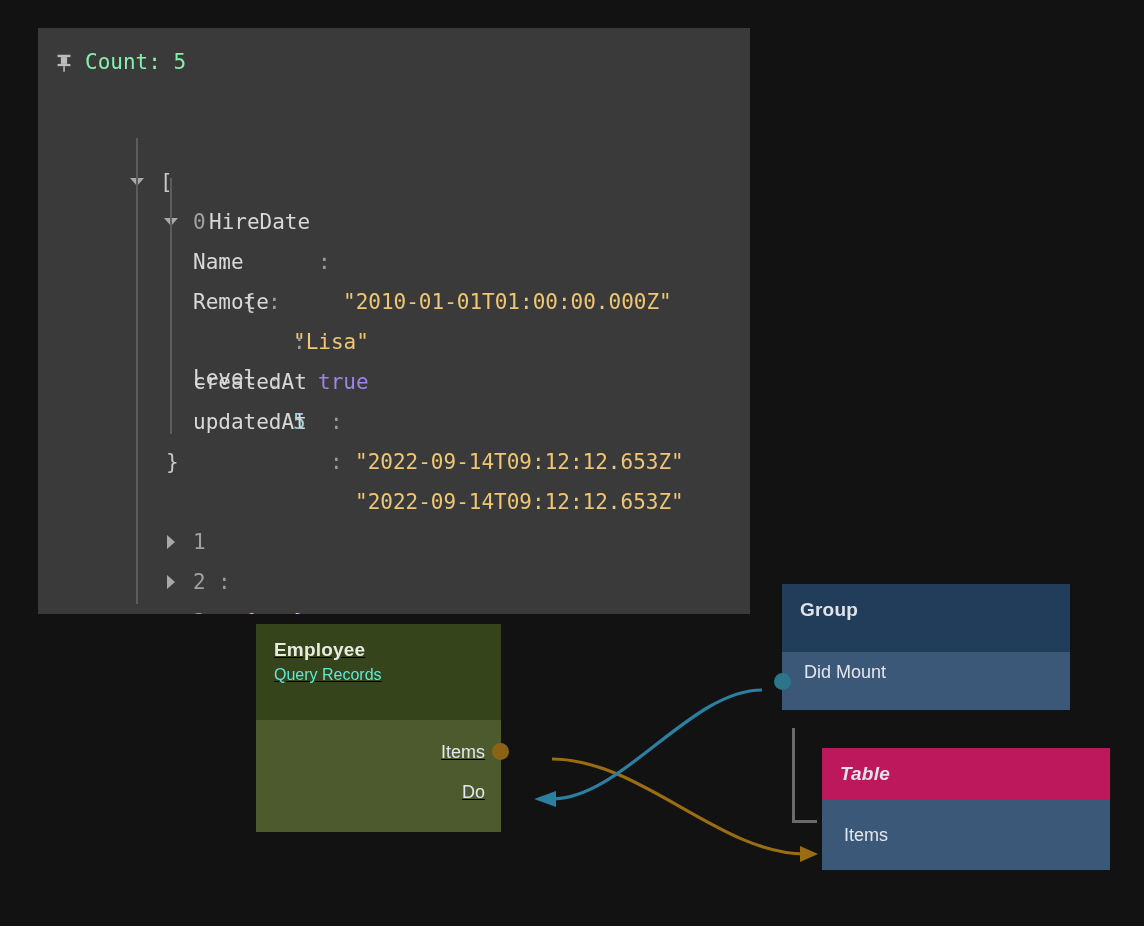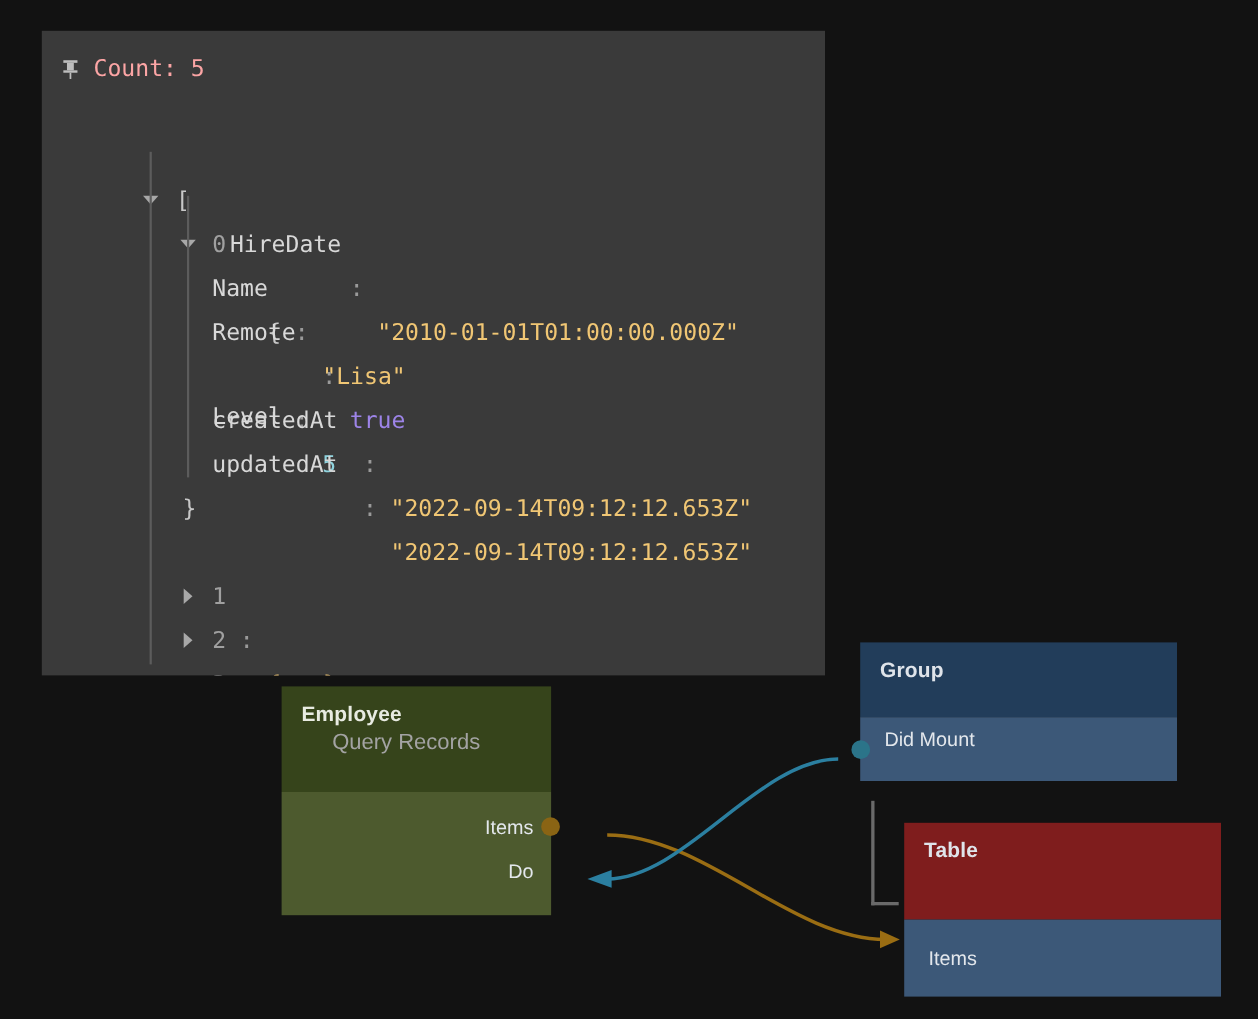--- a/index.html
+++ b/index.html
@@ -36,21 +36,21 @@
     overflow: hidden;
     font-family: "DejaVu Sans Mono", "Liberation Mono", monospace;
     font-size: 21px;
     line-height: 40px;
   }
   .json-head {
     display: flex;
     align-items: center;
     height: 40px;
     padding-left: 15px;
-    color: #fca5a5;
+    color: #86efac;
     white-space: pre;
   }
   .pin-icon {
     width: 22px;
     height: 22px;
     margin-right: 10px;
     flex: 0 0 auto;
     position: relative;
     top: 1px;
   }
@@ -107,52 +107,51 @@
     padding: 14px 18px 12px 18px;
   }
   .node-title {
     font-size: 19px;
     font-weight: bold;
     color: #e8ebe2;
     letter-spacing: .2px;
     line-height: 24px;
   }
   .node-subtitle {
-    font-size: 20px;
-    color: #a3a3a3;
+    font-size: 16px;
+    color: #5eead4;
     line-height: 26px;
-    margin-left: 28px;
   }
   .node-body { box-sizing: border-box; }
 
   .port-row {
     position: relative;
     height: 40px;
     display: flex;
     align-items: center;
     font-size: 18px;
     color: #e3e7ec;
   }
   .port-row.right { justify-content: flex-end; padding-right: 16px; }
   .port-row.left  { justify-content: flex-start; padding-left: 22px; }
 
   
-  #node-employee { left: 244px; top: 624px; width: 257px; }
+  #node-employee { left: 244px; top: 624px; width: 257px; text-decoration: underline; }
   #node-employee .node-header { background: #36441b; height: 96px; }
   #node-employee .node-body   { background: #4d5a2e; height: 112px; padding-top: 12px; }
 
   
   #node-group { left: 770px; top: 584px; width: 300px; }
   #node-group .node-header { background: #223d5a; height: 68px; }
   #node-group .node-body   { background: #3c5878; height: 58px; }
   #node-group .node-title  { color: #dfe4ea; }
 
   
   #node-table { left: 810px; top: 748px; width: 300px; }
-  #node-table .node-header { background: #7f1d1d; height: 88px; }
+  #node-table .node-header { background: #be185d; height: 52px; font-style: italic; }
   #node-table .node-body   { background: #3c5878; height: 70px; }
   #node-table .node-title  { color: #dfe4ea; }
   #node-table .port-row    { height: 70px; }
 
   
   .port-dot {
     position: absolute;
     width: 17px; height: 17px;
     border-radius: 50%;
   }

